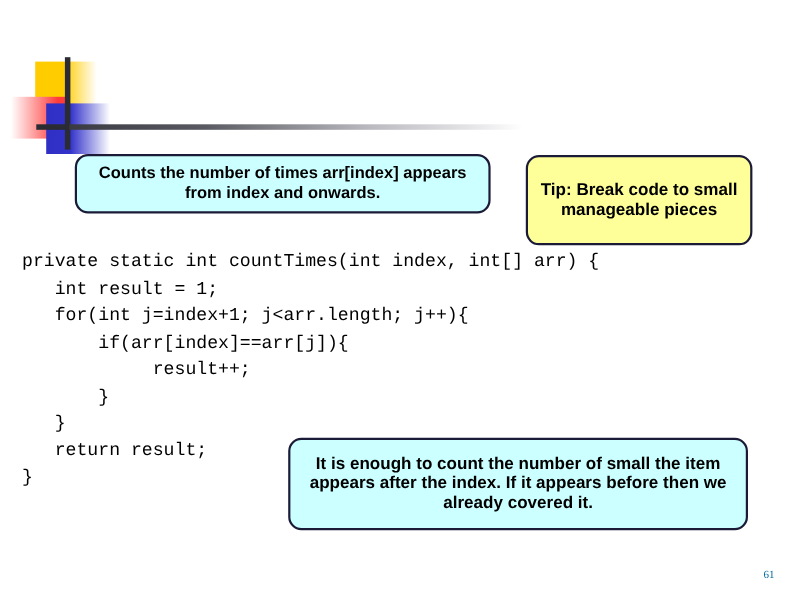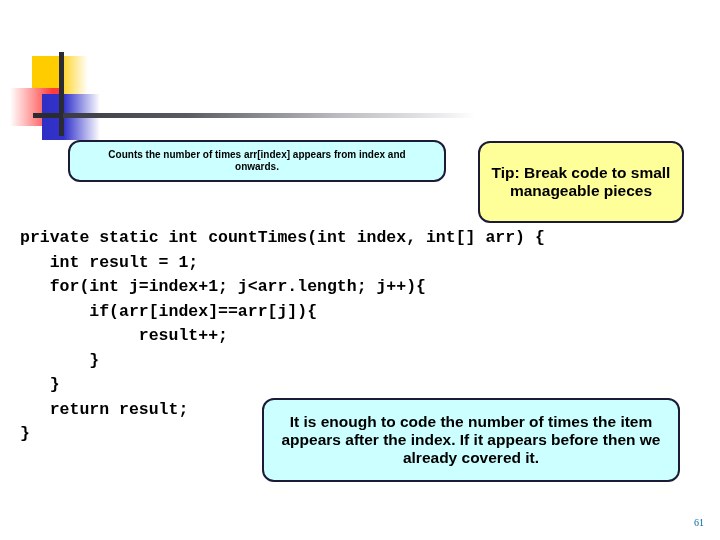--- a/index.html
+++ b/index.html
@@ -90,22 +90,22 @@
     justify-content: center;
     line-height: 1.18;
   }
   .callout.cyan { background: #ccffff; }
   .callout.yellow { background: #ffff99; }
 
   #callout-purpose {
     left: 68px;
     top: 140px;
     width: 378px;
-    height: 42px;
-    font-size: 10px;
+    height: 54px;
+    font-size: 15px;
     padding: 0 16px;
   }
   #callout-tip {
     left: 478px;
     top: 96px;
     width: 206px;
     height: 82px;
     font-size: 15.5px;
     padding: 0 8px;
     margin-top: 45px;
@@ -125,21 +125,20 @@
     left: 20px;
     top: 226px;
     width: 690px;
     margin: 0;
     font-family: "Liberation Mono", "DejaVu Sans Mono", monospace;
     font-size: 16.5px;
     line-height: 24.5px;
     color: #000000;
     white-space: pre;
     letter-spacing: 0px;
-    font-weight: bold;
   }
 
   
   #page-number {
     position: absolute;
     right: 16px;
     bottom: 12px;
     font-family: "Liberation Serif", serif;
     font-size: 10px;
     color: #0369a1;
@@ -165,15 +164,15 @@
 <pre id="code-block">private static int countTimes(int index, int[] arr) {
    int result = 1;
    for(int j=index+1; j&lt;arr.length; j++){
        if(arr[index]==arr[j]){
             result++;
        }
    }
    return result;
 }</pre>
 
-<div class="callout cyan" id="callout-note">It is enough to code the number of times the item appears after the index. If it appears before then we already covered it.</div>
+<div class="callout cyan" id="callout-note">It is enough to count the number of small the item appears after the index. If it appears before then we already covered it.</div>
 
 <div id="page-number">61</div>
 
 </body></html>

